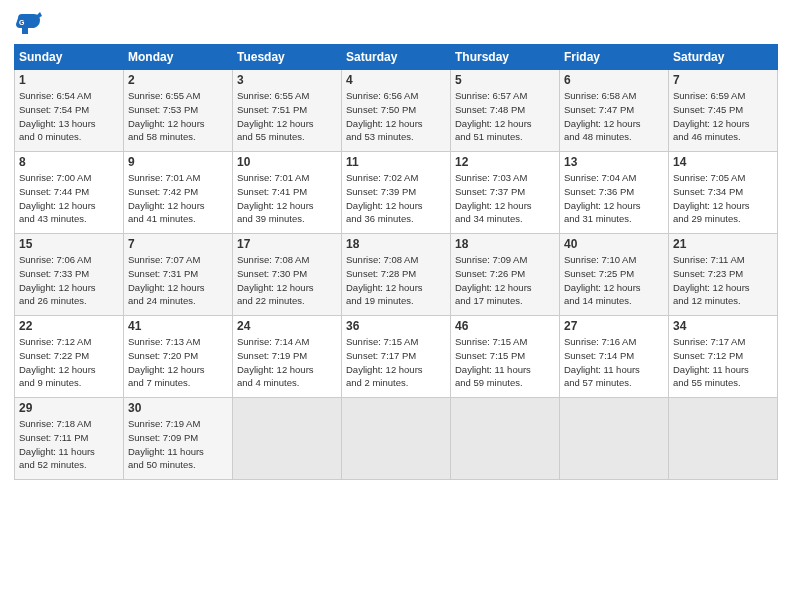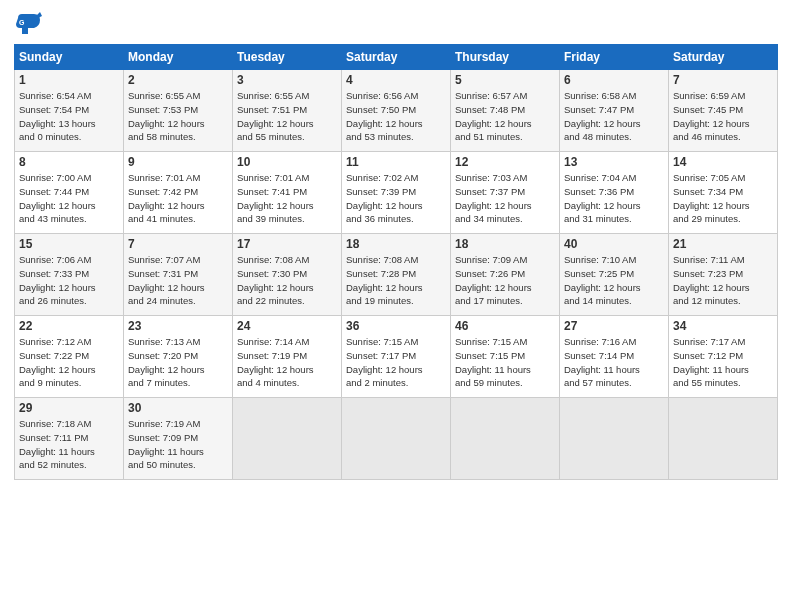--- a/index.html
+++ b/index.html
@@ -224,21 +224,21 @@
             <span class="day-num">21</span>
             <div class="day-info">Sunrise: 7:11 AM<br>Sunset: 7:23 PM<br>Daylight: 12 hours<br>and 12 minutes.</div>
           </td>
         </tr>
         <tr>
           <td>
             <span class="day-num">22</span>
             <div class="day-info">Sunrise: 7:12 AM<br>Sunset: 7:22 PM<br>Daylight: 12 hours<br>and 9 minutes.</div>
           </td>
           <td>
-            <span class="day-num">23</span>
+            <span class="day-num">41</span>
             <div class="day-info">Sunrise: 7:13 AM<br>Sunset: 7:20 PM<br>Daylight: 12 hours<br>and 7 minutes.</div>
           </td>
           <td>
             <span class="day-num">24</span>
             <div class="day-info">Sunrise: 7:14 AM<br>Sunset: 7:19 PM<br>Daylight: 12 hours<br>and 4 minutes.</div>
           </td>
           <td>
             <span class="day-num">36</span>
             <div class="day-info">Sunrise: 7:15 AM<br>Sunset: 7:17 PM<br>Daylight: 12 hours<br>and 2 minutes.</div>
           </td>

